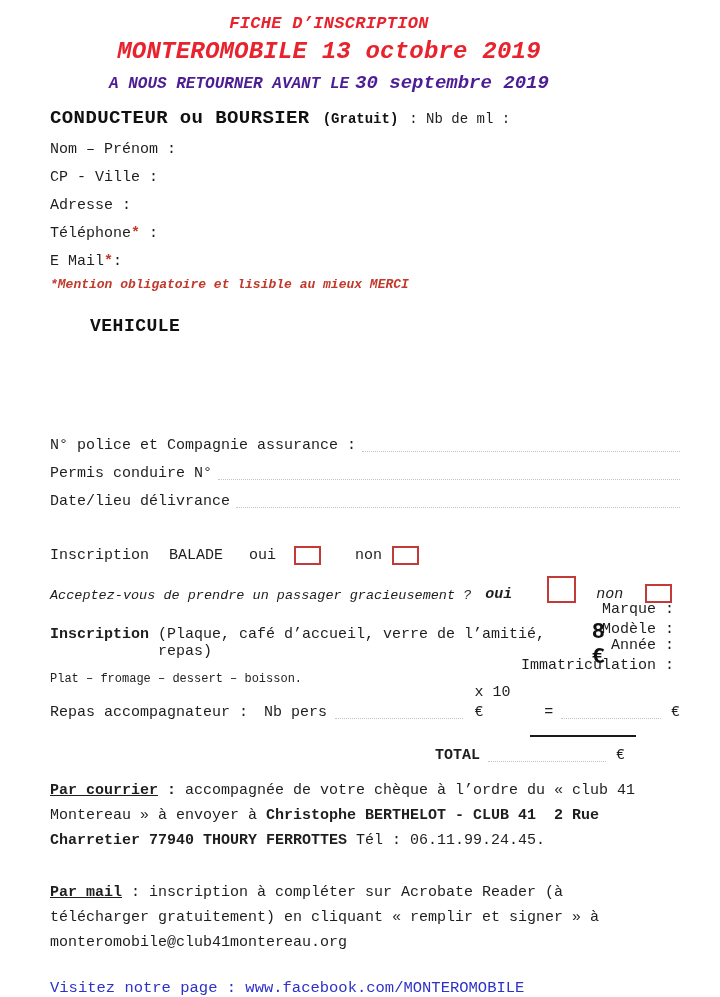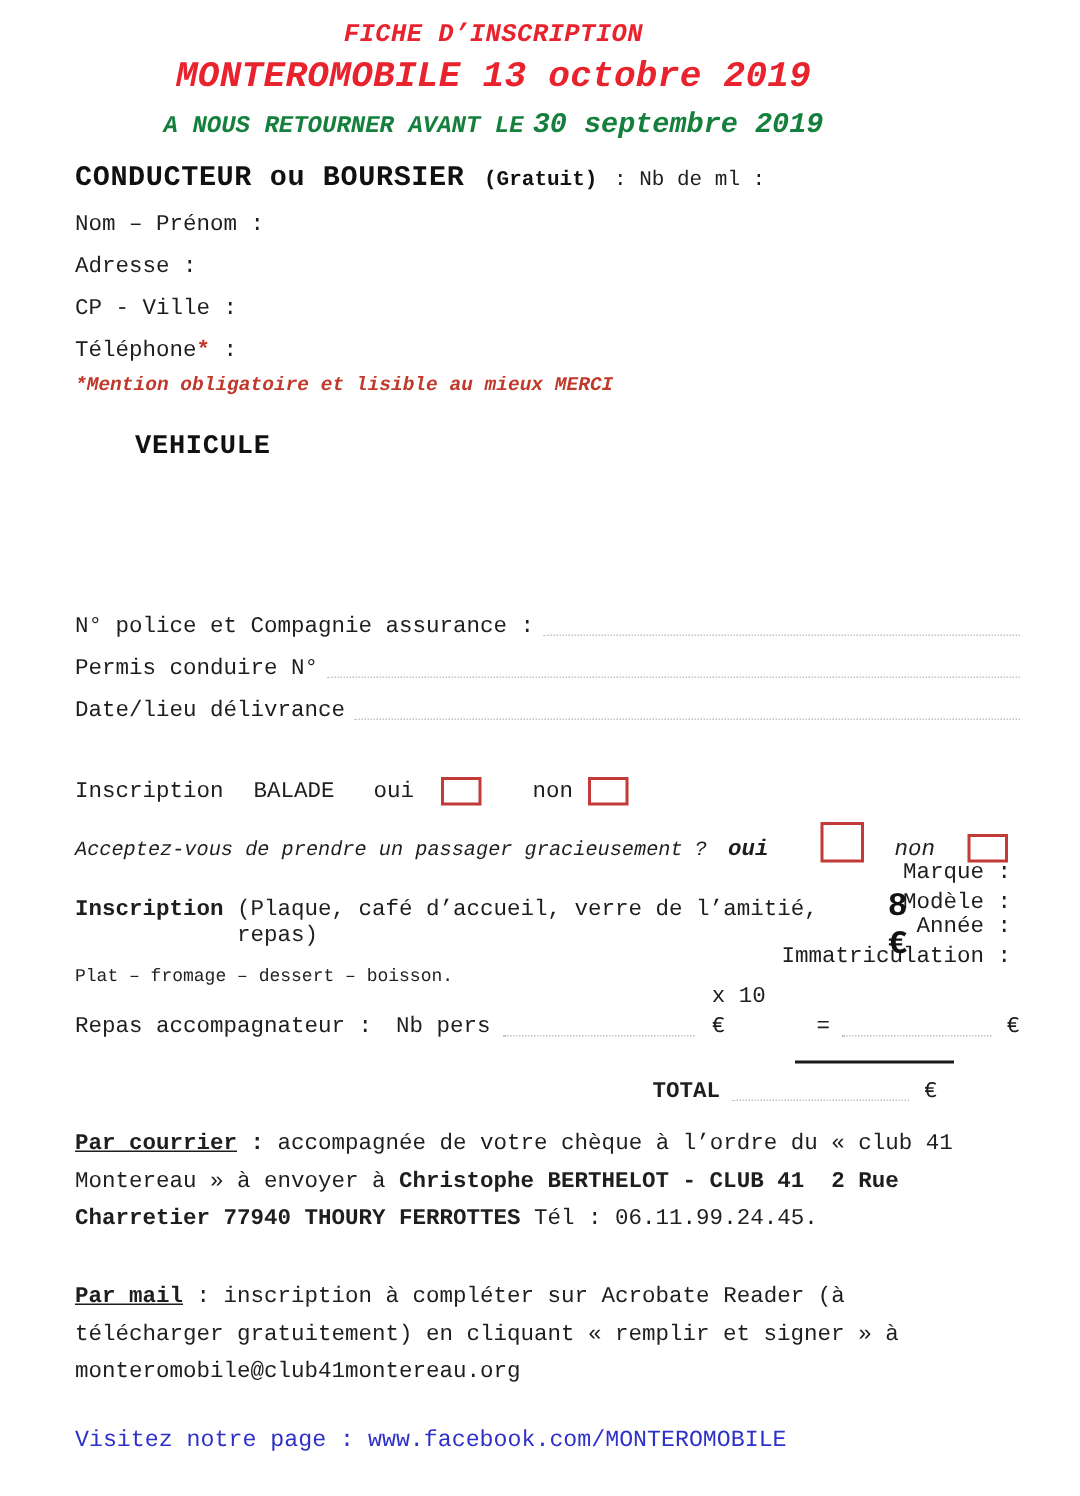--- a/index.html
+++ b/index.html
@@ -11,21 +11,21 @@
     background:#fff;
     overflow:hidden;
     font-family:Liberation Mono, monospace;
     color:#1e1e1e;
     font-size:15px;
   }
   
   .header{width:558px;text-align:center;}
   .h1{font-style:italic;font-weight:600;font-size:17px;color:#e8232d;letter-spacing:.3px;}
   .h2{font-style:italic;font-weight:bold;font-size:24px;color:#e8232d;margin-top:5px;letter-spacing:.2px;}
-  .h3{font-style:italic;font-weight:600;font-size:16px;color:#15803d;margin-top:7px;}
+  .h3{font-style:italic;font-weight:600;font-size:16px;color:#4c1d95;margin-top:7px;}
   .h3date{font-weight:bold;font-size:19px;margin-left:6px;}
   
   .sec-heading{margin-top:13px;}
   .hvy{font-weight:bold;font-size:19px;letter-spacing:.4px;color:#111;}
   .hvy-paren{font-weight:bold;font-size:14px;margin-left:4px;color:#111;}
   .hvy-tail{font-size:14px;margin-left:2px;}
   .sec-heading2{margin-top:24px;font-weight:bold;font-size:18px;letter-spacing:.5px;color:#111;margin-left:40px;}
   
   .fields{margin-top:7px;}
   .frow{line-height:28px;}
@@ -97,27 +97,30 @@
     <span class="hvy">CONDUCTEUR ou BOURSIER</span>
     <span class="hvy-paren">(Gratuit)</span>
     <span class="hvy-tail">: Nb de ml :</span>
   </div>
 
   <div class="fields">
     <div class="frow">
       <span>Nom – Prénom :</span>
     </div>
     <div class="frow">
+      <span>CP - Ville :</span>
+    </div>
+    <div class="frow">
       <span>Adresse :</span>
     </div>
     <div class="frow">
-      <span>CP - Ville :</span>
-    </div>
-    <div class="frow">
       <span>Téléphone</span><span class="star">*</span><span> :</span>
+    </div>
+    <div class="frow">
+      <span>E Mail</span><span class="star">*</span><span>:</span>
     </div>
   </div>
   <div class="note">*Mention obligatoire et lisible au mieux MERCI</div>
 
   <div class="sec-heading2">VEHICULE</div>
 
   <div class="vrow">
     <div class="vleft">
       <span class="lbl">Marque :</span>
       <span class="fill"></span>

